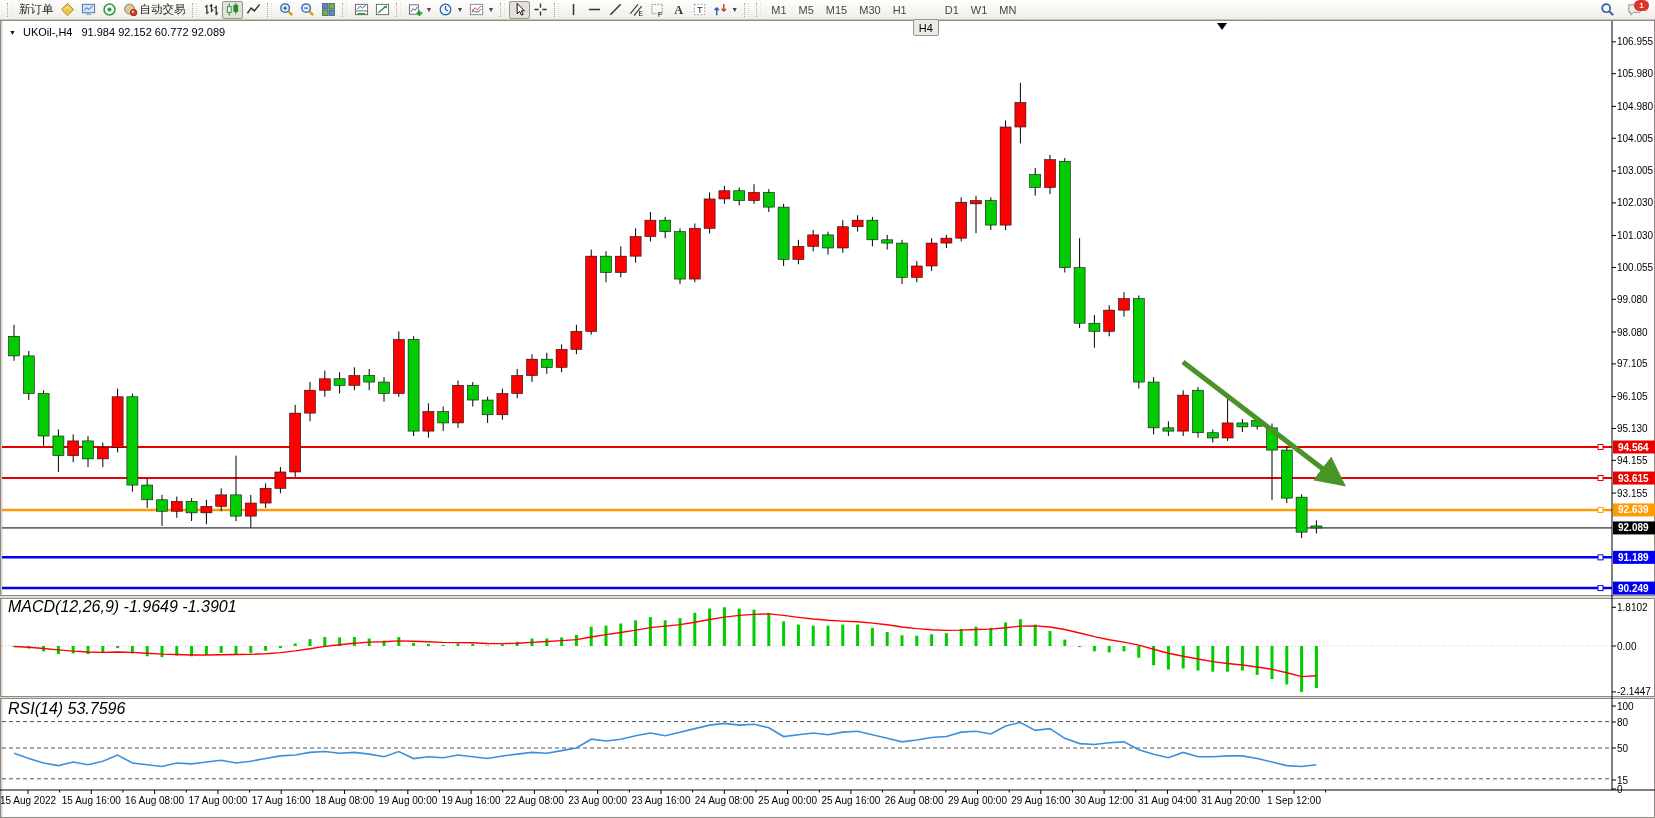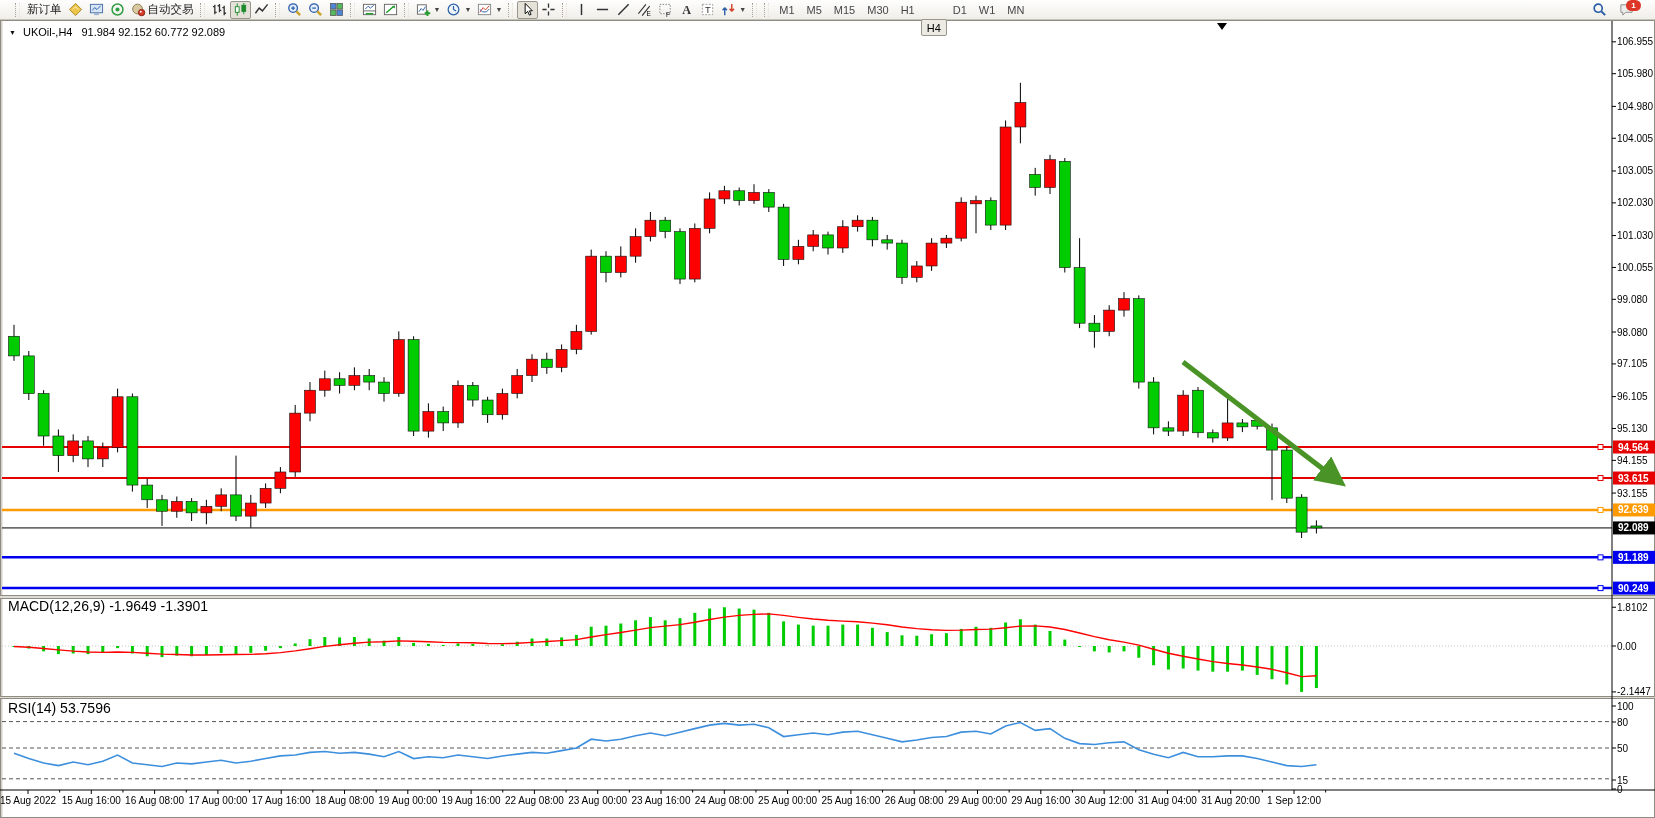--- a/index.html
+++ b/index.html
@@ -1,36 +1,36 @@
 <!DOCTYPE html>
 <html><head>
 <meta charset="utf-8">
 <style>
   html,body{margin:0;padding:0;background:#e8e8e8;font-family:"Liberation Sans",sans-serif;}
   .screen{position:relative;width:1655px;height:818px;background:#fff;overflow:hidden;}
   .toolbar{position:absolute;top:0;left:0;width:1655px;height:20px;background:linear-gradient(#fefefe,#f0eee8);
-    border-bottom:1px solid #c6c3bb;display:flex;align-items:center;padding:0 12px;box-sizing:border-box;z-index:10;}
+    border-bottom:1px solid #c6c3bb;display:flex;align-items:center;padding:0 4px;box-sizing:border-box;z-index:10;}
   .tbtn{display:inline-flex;align-items:center;gap:2px;height:18px;padding:0 2px;background:transparent;
     border:1px solid transparent;border-radius:2px;font-size:11.5px;color:#1a1a1a;font-family:inherit;cursor:default;white-space:nowrap;}
   .tbtn svg{width:15px;height:15px;display:block;}
   .tbtn.active{background:#e3e1d8;border-color:#98958b;}
   .tbtn .caret{font-size:7px;color:#444;margin-left:1px;}
   .tbtn .lbl{font-size:11.5px;}
   .grip{width:3px;height:14px;margin:0 4px 0 3px;border-left:1px dotted #a6a399;border-right:1px dotted #e2e0d8;}
   .tf-btn{height:17px;padding:0 5px;font-size:11px;color:#474747;background:transparent;border:1px solid transparent;
     border-radius:2px;font-family:inherit;cursor:default;}
   .tf-btn.active{border-color:#98958b;background:#ecebe3;color:#000;margin-top:36px;}
   .tb-spacer{flex:1;}
   .right-btn{position:relative;margin-right:6px;}
   .badge{position:absolute;top:-2px;right:-5px;min-width:11px;height:11px;border-radius:6px;background:#dd3526;
     color:#fff;font-size:8px;line-height:11px;text-align:center;padding:0 2px;font-weight:bold;}
   .chart-title{position:absolute;left:9px;top:26px;font-size:11px;color:#000;z-index:5;display:flex;align-items:center;}
   .chart-title .tcaret{font-size:7px;margin-right:7px;color:#111;}
   .chart-title .sym{margin-right:9px;}
-  .pane-label{position:absolute;left:8px;font-size:14px;color:#000;z-index:5;}
+  .pane-label{position:absolute;left:8px;font-size:16px;color:#000;z-index:5;font-style:italic;}
   #chart-svg{position:absolute;top:0;left:0;z-index:1;}
 </style>
 </head>
 <body>
 
 <div class="screen">
 
   <div class="toolbar">
     <div id="tb-main" style="display:flex;align-items:center;">
         <div class="grip"></div>

